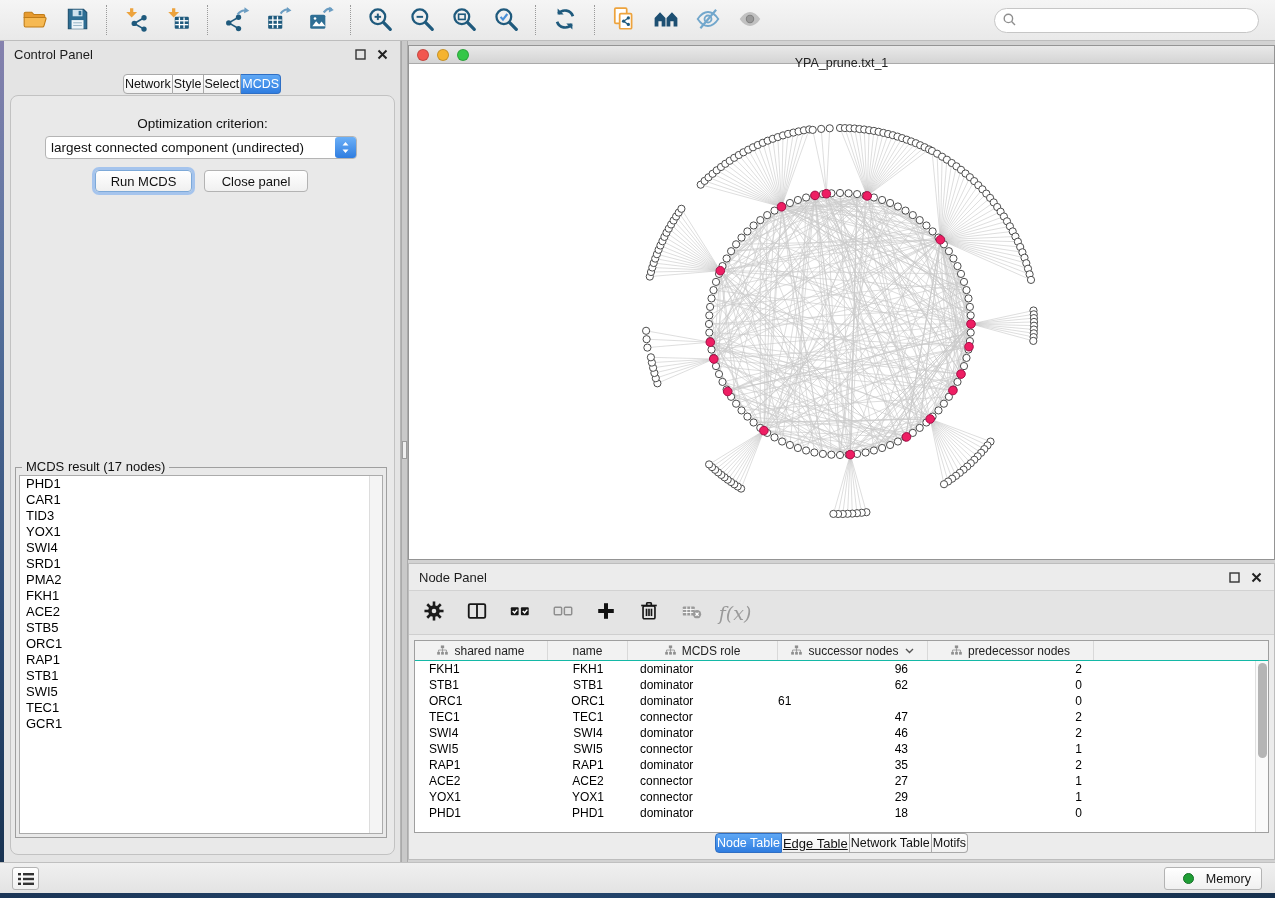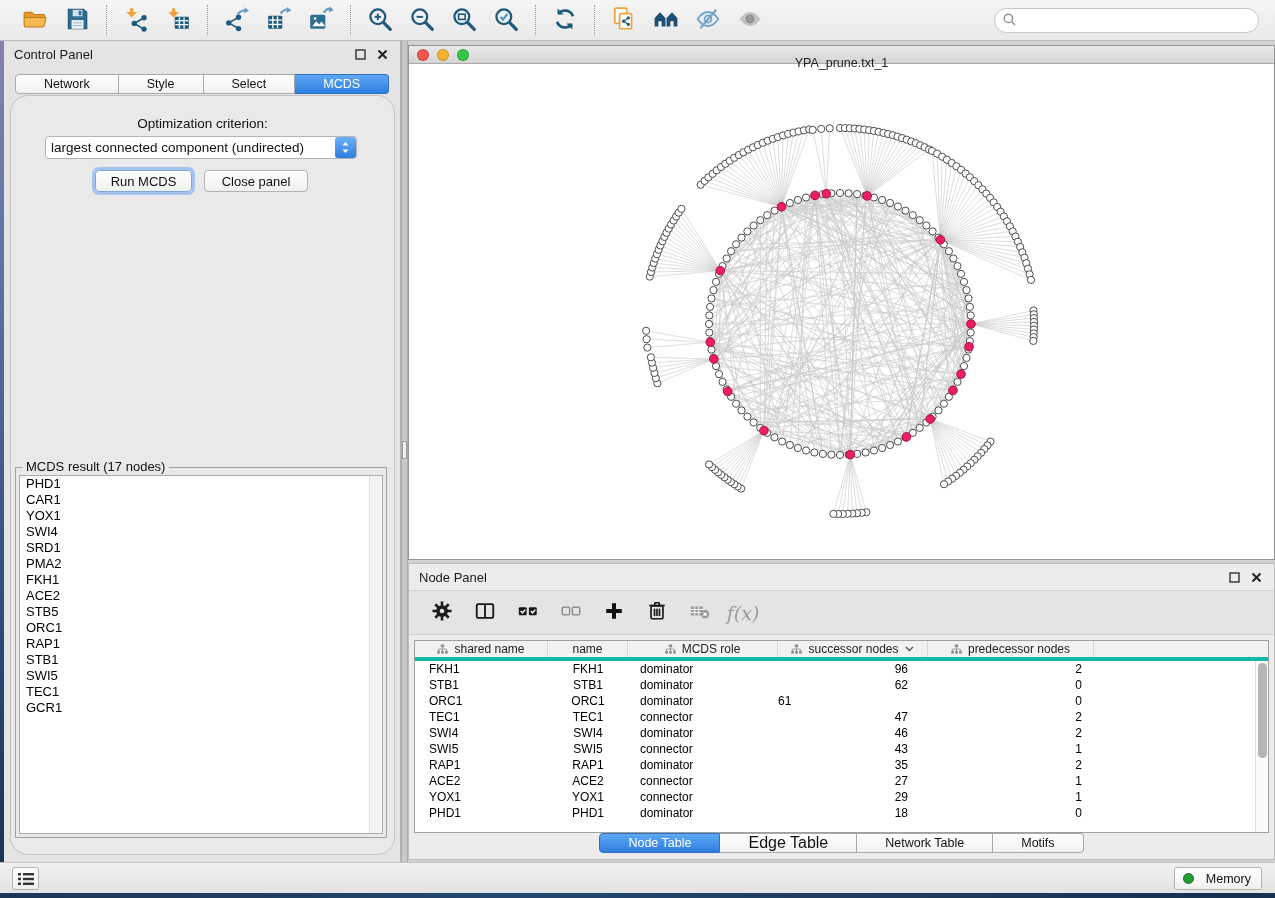--- a/index.html
+++ b/index.html
@@ -25,27 +25,27 @@
 
   
   .control-panel { position:absolute; left:4px; top:41px; width:397px; height:821px;
     background:#e4e4e4; border-right:1px solid #b5b5b5; }
   .panel-titlebar { position:absolute; left:0; top:0; width:100%; height:26px;
     display:flex; align-items:center; padding:0 10px; font-size:13px; color:#1c1c1c; }
   .panel-titlebar .spacer { flex:1; }
   .mini-btn { width:16px; height:16px; border:none; background:transparent; cursor:pointer;
     display:flex; align-items:center; justify-content:center; margin-left:6px; }
   .ctrl-tabs { position:absolute; left:0; top:33px; width:100%; display:flex; justify-content:center; z-index:3; }
-  .tab-seg { height:20px; padding:0 28px; font-size:12.5px; background:linear-gradient(#ffffff,#f1f1f1);
+  .tab-seg { height:20px; padding:0 1px; font-size:12.5px; background:linear-gradient(#ffffff,#f1f1f1);
     border:1px solid #a9a9a9; border-left-width:0; color:#111; cursor:pointer; display:flex; align-items:center; }
   .tab-seg:first-child { border-left-width:1px; border-radius:4px 0 0 4px; }
   .tab-seg:last-child { border-radius:0 4px 4px 0; }
   .tab-seg.active { background:linear-gradient(#5fa8f5,#2f7de0); color:#fff; border-color:#2f6fc4; }
   .ctrl-content { position:absolute; left:6px; top:54px; width:385px; height:760px;
-    background:#e9e9e9; border:1px solid #c2c2c2; border-radius:18px; }
+    background:#e9e9e9; border:1px solid #c2c2c2; border-radius:8px; }
   .crit-label { position:absolute; left:0; top:20px; width:100%; text-align:center;
     font-size:13.5px; color:#111; }
   .mac-select { position:absolute; left:34px; top:40px; width:312px; height:23px;
     background:#fff; border:1px solid #b4b4b4; border-radius:4px; cursor:pointer;
     display:flex; align-items:center; }
   .mac-select .sel-text { flex:1; font-size:13.5px; padding-left:5px; color:#111;
     white-space:nowrap; overflow:hidden; }
   .mac-select .sel-cap { width:21px; height:21px; margin-right:0px; border-radius:3px;
     background:linear-gradient(#6cb0f7,#2f7de0); display:flex; align-items:center; justify-content:center; }
   .btn-row { position:absolute; left:0; top:74px; width:100%; height:22px; }
@@ -77,48 +77,48 @@
   .net-titlebar { height:18px; background:linear-gradient(#e9e9e9,#d4d4d4);
     border-bottom:1px solid #aaa; position:relative; display:flex; align-items:center; justify-content:center; }
   .traffic { position:absolute; left:8px; top:3px; display:flex; gap:8px; }
   .light { width:12px; height:12px; border-radius:50%; border:1px solid rgba(0,0,0,.18); cursor:pointer; }
   .net-title { font-size:12.5px; color:#222;margin-top:16px; }
   .net-canvas { width:865px; height:495px; display:block; background:#fff; }
 
   .table-panel { position:absolute; left:0; top:522px; width:867px; height:297px; background:#ececec; border:1px solid #bdbdbd; }
   .tp-titlebar { height:26px; display:flex; align-items:center; padding:0 10px; font-size:13px; color:#1c1c1c; }
   .tp-toolbar { height:45px; background:#e4e4e4; border-top:1px solid #d2d2d2; border-bottom:1px solid #cfcfcf;
-    display:flex; align-items:center; gap:17px; padding-left:20px; }
+    display:flex; align-items:center; gap:17px; padding-left:12px; }
   .tp-btn { width:26px; height:26px; border:none; background:transparent; cursor:pointer;
     display:flex; align-items:center; justify-content:center; }
   .tp-btn svg { width:22px; height:22px; }
   .tp-btn.disabled { cursor:default; }
 
   .data-table { position:absolute; left:5px; top:76px; width:855px; height:193px;
     background:#fff; border:1px solid #9f9f9f; }
-  .dt-header { display:flex; height:20px; background:#f2f2f2; border-bottom:4px solid #14b8a6; }
+  .dt-header { display:flex; height:20px; background:#f2f2f2; border-bottom:1px solid #14b8a6; }
   .dt-hcell { display:flex; align-items:center; justify-content:center; gap:6px;
     font-size:12px; color:#222; border-right:1px solid #d9d9d9; cursor:pointer; }
   .dt-hcell.fill { border-right:none; flex:1; }
   .dt-row { display:flex; height:16px; cursor:default; }
   .dt-cell { font-size:12px; color:#000; line-height:16px; white-space:nowrap; overflow:hidden; }
   .dt-scroll { position:absolute; right:0; top:20px; width:13px; height:171px;
     background:#fafafa; border-left:1px solid #e0e0e0; }
   .dt-thumb { position:absolute; left:2px; top:2px; width:9px; height:95px;
     background:#b5b5b5; border-radius:5px; cursor:pointer; }
 
   .tp-tabs { position:absolute; left:0; bottom:6px; width:100%; display:flex; justify-content:center; }
 
   
   .status-bar { position:absolute; left:0; top:862px; width:1275px; height:31px;
     background:linear-gradient(#f0f0f0,#e3e3e3); border-top:1px solid #c0c0c0; }
   .list-btn { position:absolute; left:12px; top:4px; width:27px; height:23px;
     background:linear-gradient(#fff,#f0f0f0); border:1px solid #b3b3b3; border-radius:3px; cursor:pointer;
     display:flex; align-items:center; justify-content:center; }
-  .memory-btn { position:absolute; right:13px; top:4px; height:23px; padding:0 10px 0 8px;
+  .memory-btn { position:absolute; right:13px; top:4px; height:23px; padding:0 10px 0 18px;
     background:linear-gradient(#fff,#f0f0f0); border:1px solid #b3b3b3; border-radius:3px; cursor:pointer;
     display:flex; align-items:center; gap:12px; font-size:12.5px; color:#111; }
   .mem-dot { width:11px; height:11px; border-radius:50%; background:#1f9e35; border:1px solid #157028; }
 
   .bottom-strip { position:absolute; left:0; top:893px; width:1275px; height:5px;
     background:linear-gradient(90deg,#1b3556,#24466e 40%,#16304d); }
 </style>
 </head>
 <body>
 
@@ -335,20 +335,21 @@
     </div>
     <div class="btn-row">
       <button class="mac-btn run">Run MCDS</button>
       <button class="mac-btn closep">Close panel</button>
     </div>
     <div class="mcds-fieldset">
       <span class="mcds-legend">MCDS result (17 nodes)</span>
       <div class="mcds-list" id="mcds-list">
         <div class="mcds-item">PHD1</div>
           <div class="mcds-item">CAR1</div>
+          <div class="mcds-item">TID3</div>
           <div class="mcds-item">YOX1</div>
           <div class="mcds-item">SWI4</div>
           <div class="mcds-item">SRD1</div>
           <div class="mcds-item">PMA2</div>
           <div class="mcds-item">FKH1</div>
           <div class="mcds-item">ACE2</div>
           <div class="mcds-item">STB5</div>
           <div class="mcds-item">ORC1</div>
           <div class="mcds-item">RAP1</div>
           <div class="mcds-item">STB1</div>
@@ -1352,21 +1353,21 @@
             <div class="dt-cell" style="width: 150px; text-align: right; padding: 0px 20px 0px 0px;">18</div>
             <div class="dt-cell" style="width: 166px; text-align: right; padding: 0px 12px 0px 0px;">0</div>
           </div>
         </div>
       <div class="dt-scroll">
         <div class="dt-thumb"></div>
       </div>
     </div>
     <div class="tp-tabs" id="tp-tabs">
         <button class="tab-seg active" style="font-size: 12.5px;">Node Table</button>
-        <button class="tab-seg" style="font-size: 16px;">Edge Table</button>
+        <button class="tab-seg" style="font-size: 13px; text-decoration: underline;">Edge Table</button>
         <button class="tab-seg" style="font-size: 12.5px;">Network Table</button>
         <button class="tab-seg" style="font-size: 12.5px;">Motifs</button>
       </div>
   </div>
 </div>
 
 <div class="status-bar">
   <button class="list-btn">
     <svg width="16" height="14" viewBox="0 0 16 14">
         <g fill="#333">

